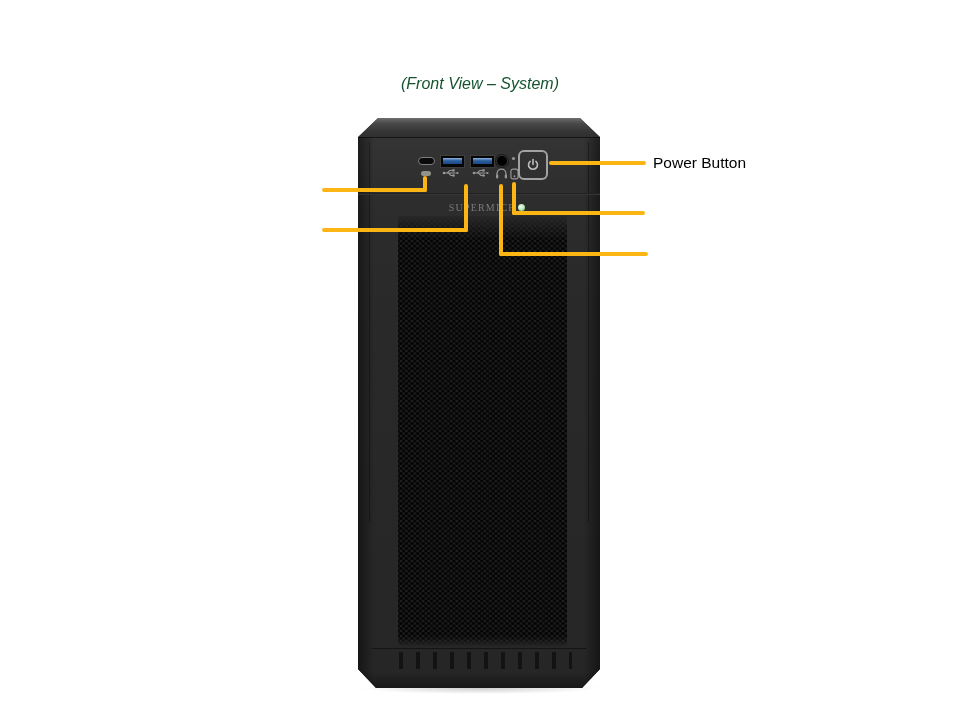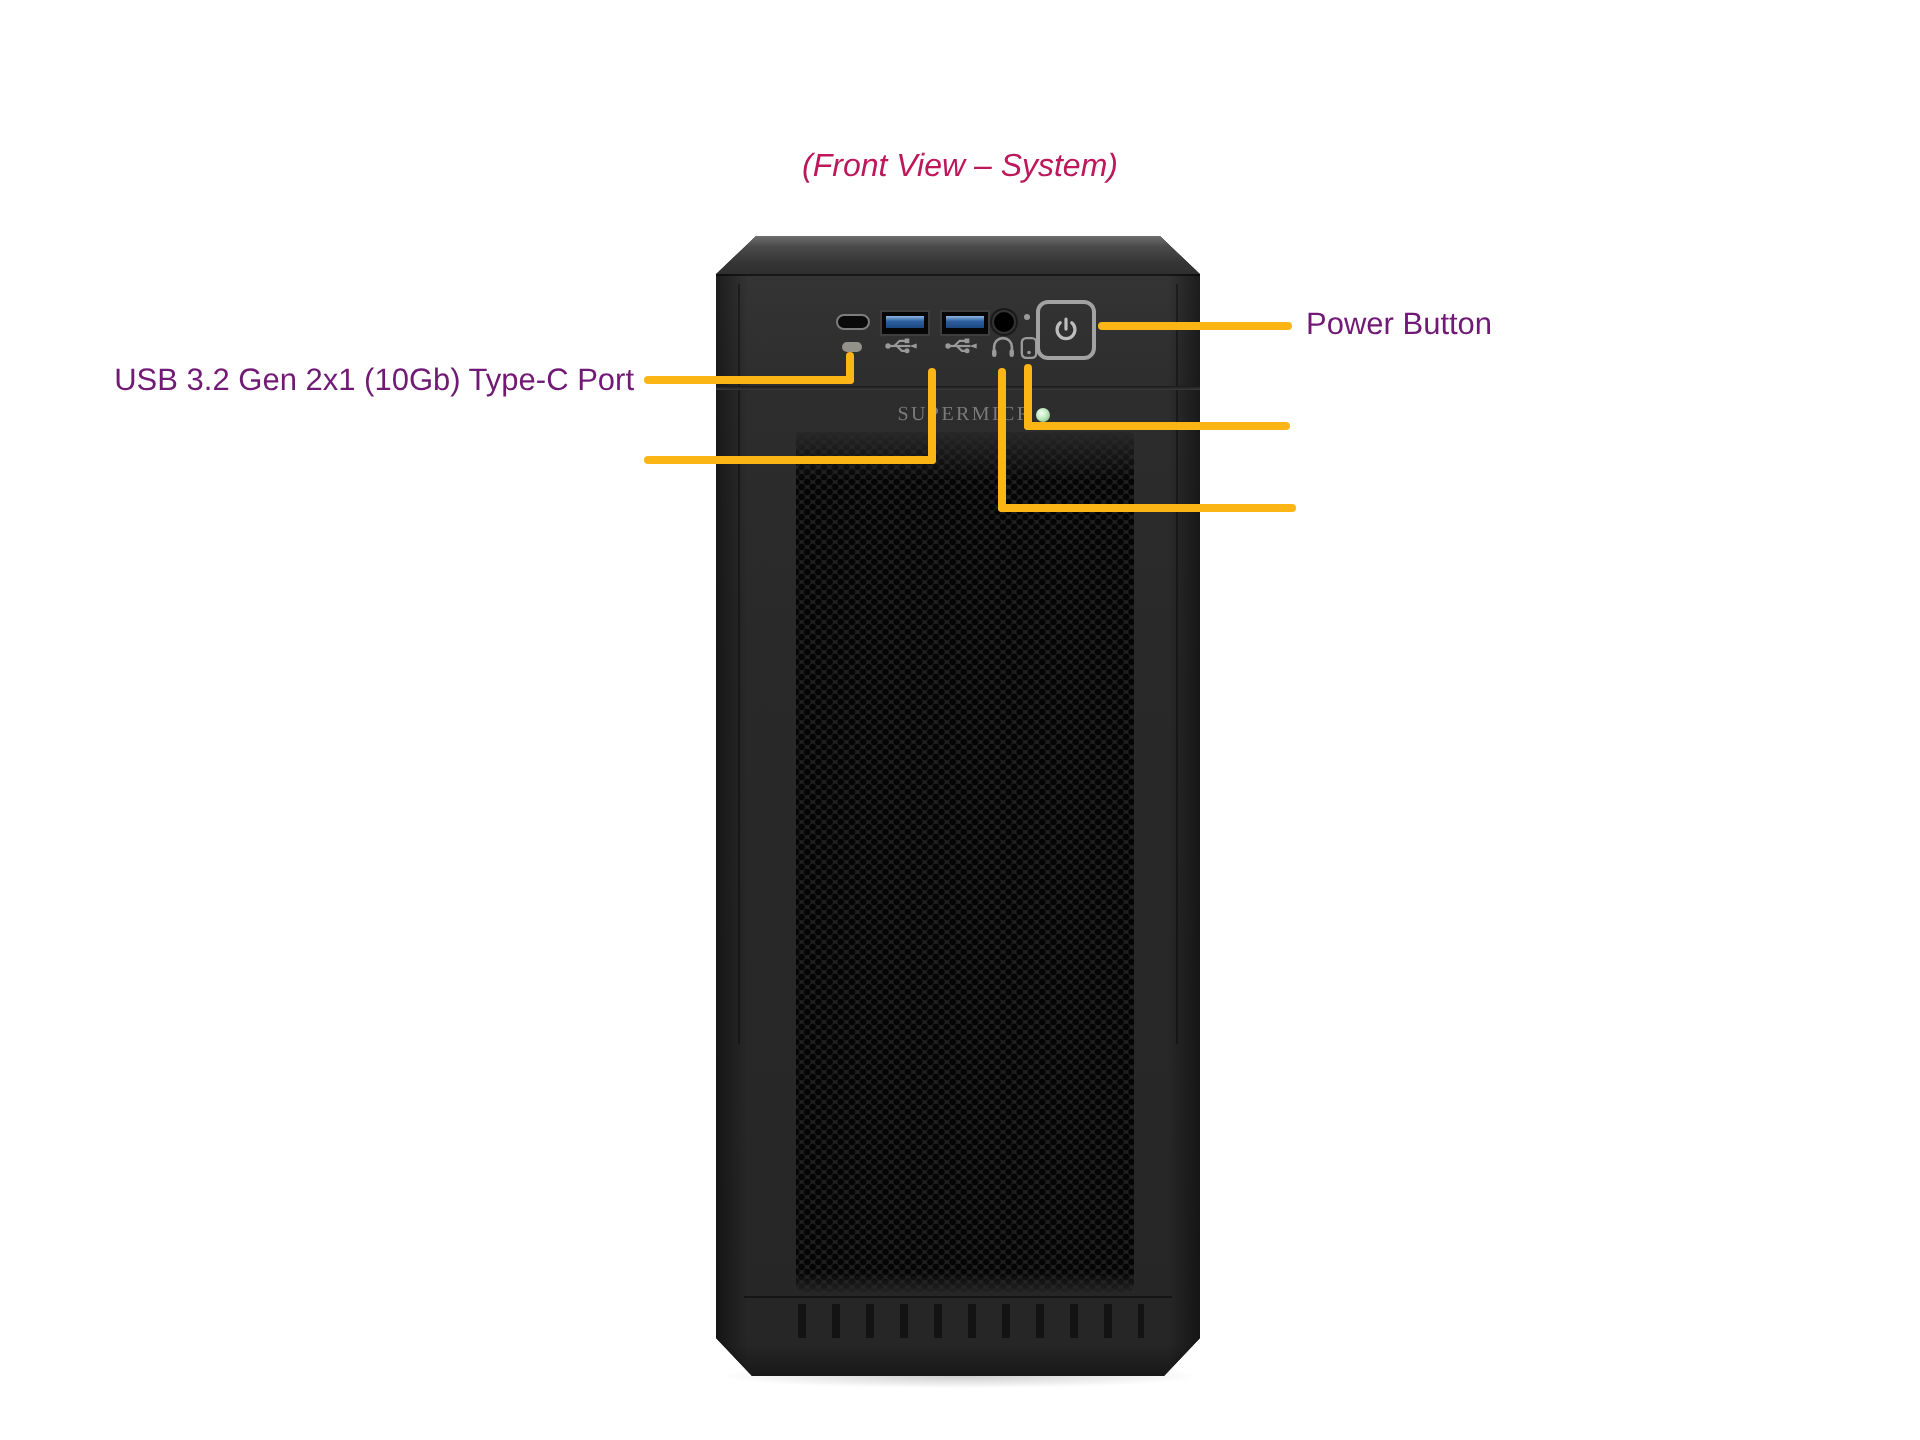--- a/index.html
+++ b/index.html
@@ -1,22 +1,22 @@
 <!DOCTYPE html>
 <html><head>
 <meta charset="utf-8">
 <style>
   html,body{margin:0;padding:0;}
   body{width:960px;height:720px;background:#ffffff;font-family:"Liberation Sans",sans-serif;position:relative;overflow:hidden;}
   .canvas{position:absolute;left:0;top:0;width:960px;height:720px;}
 
   
   .diagram-title{position:absolute;left:0;top:75px;width:960px;text-align:center;
-    font-size:16px;font-style:italic;color:#be185d;}
-  .lbl{position:absolute;font-size:15.5px;line-height:18px;color:#701a75;white-space:nowrap;}
+    font-size:16px;font-style:italic;color:#14532d;}
+  .lbl{position:absolute;font-size:15.5px;line-height:18px;color:#000000;white-space:nowrap;}
   .lbl.r{text-align:right;}
 
   
   .callout{position:absolute;background:#FBB515;border-radius:2px;}
 
   
   .shadow{position:absolute;left:362px;top:682px;width:236px;height:12px;
     background:radial-gradient(ellipse at center,rgba(0,0,0,.20),rgba(0,0,0,0) 72%);}
   .chassis{position:absolute;left:358px;top:118px;width:242px;height:570px;background:#2b2b2b;
     clip-path:polygon(20px 0,222px 0,242px 19px,242px 551px,224px 570px,18px 570px,0 551px,0 19px);}
@@ -151,16 +151,15 @@
   <div class="callout" style="left:549px;top:161px;width:97px;height:4px"></div>
   <div class="callout" style="left:423px;top:176px;width:4px;height:16px"></div>
   <div class="callout" style="left:322px;top:188px;width:105px;height:4px"></div>
   <div class="callout" style="left:464px;top:184px;width:4px;height:48px"></div>
   <div class="callout" style="left:322px;top:228px;width:146px;height:4px"></div>
   <div class="callout" style="left:512px;top:182px;width:4px;height:33px"></div>
   <div class="callout" style="left:512px;top:211px;width:133px;height:4px"></div>
   <div class="callout" style="left:499px;top:184px;width:4px;height:72px"></div>
   <div class="callout" style="left:499px;top:252px;width:149px;height:4px"></div>
 
-  <div class="lbl r" style="right:643px;top:182px">USB 3.2 Gen 2x1 (10Gb) Type-C Port</div>
   <div class="lbl" style="left:653px;top:154px">Power Button</div>
 
 </div>
 
 </body></html>

